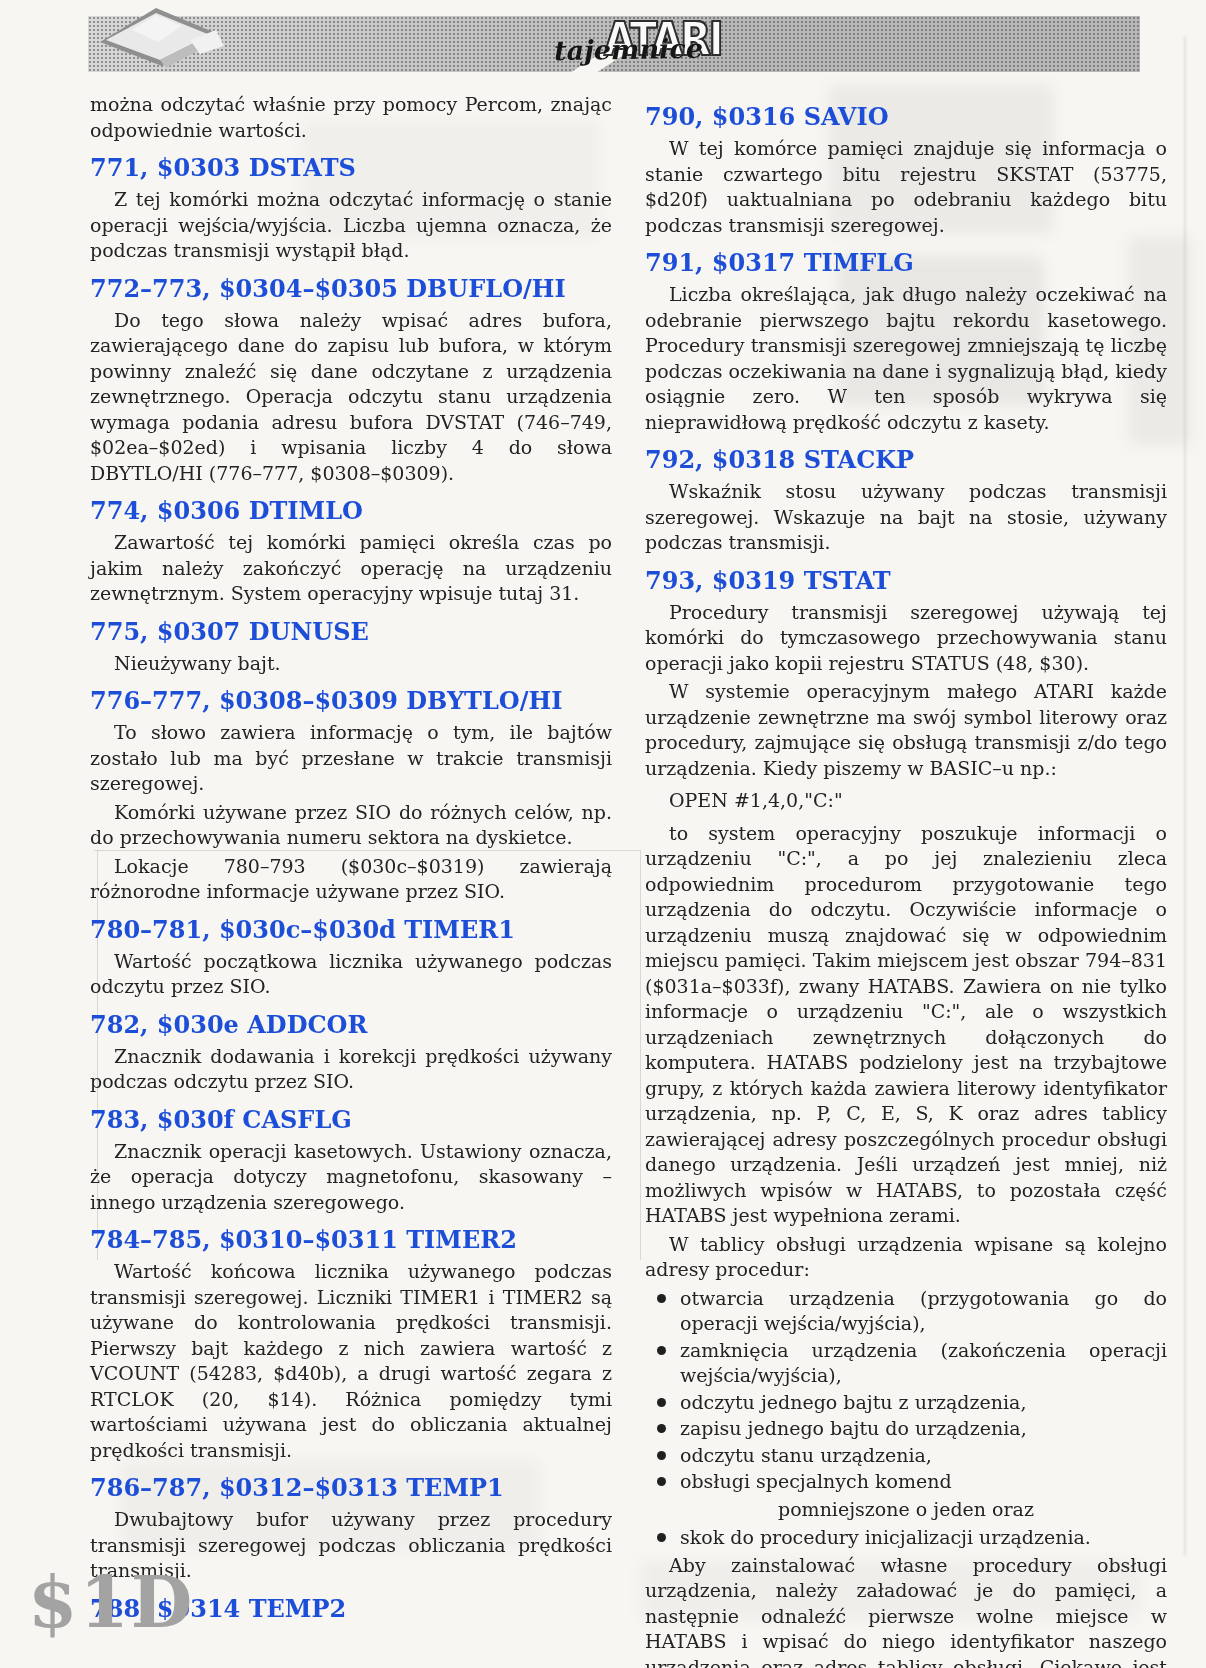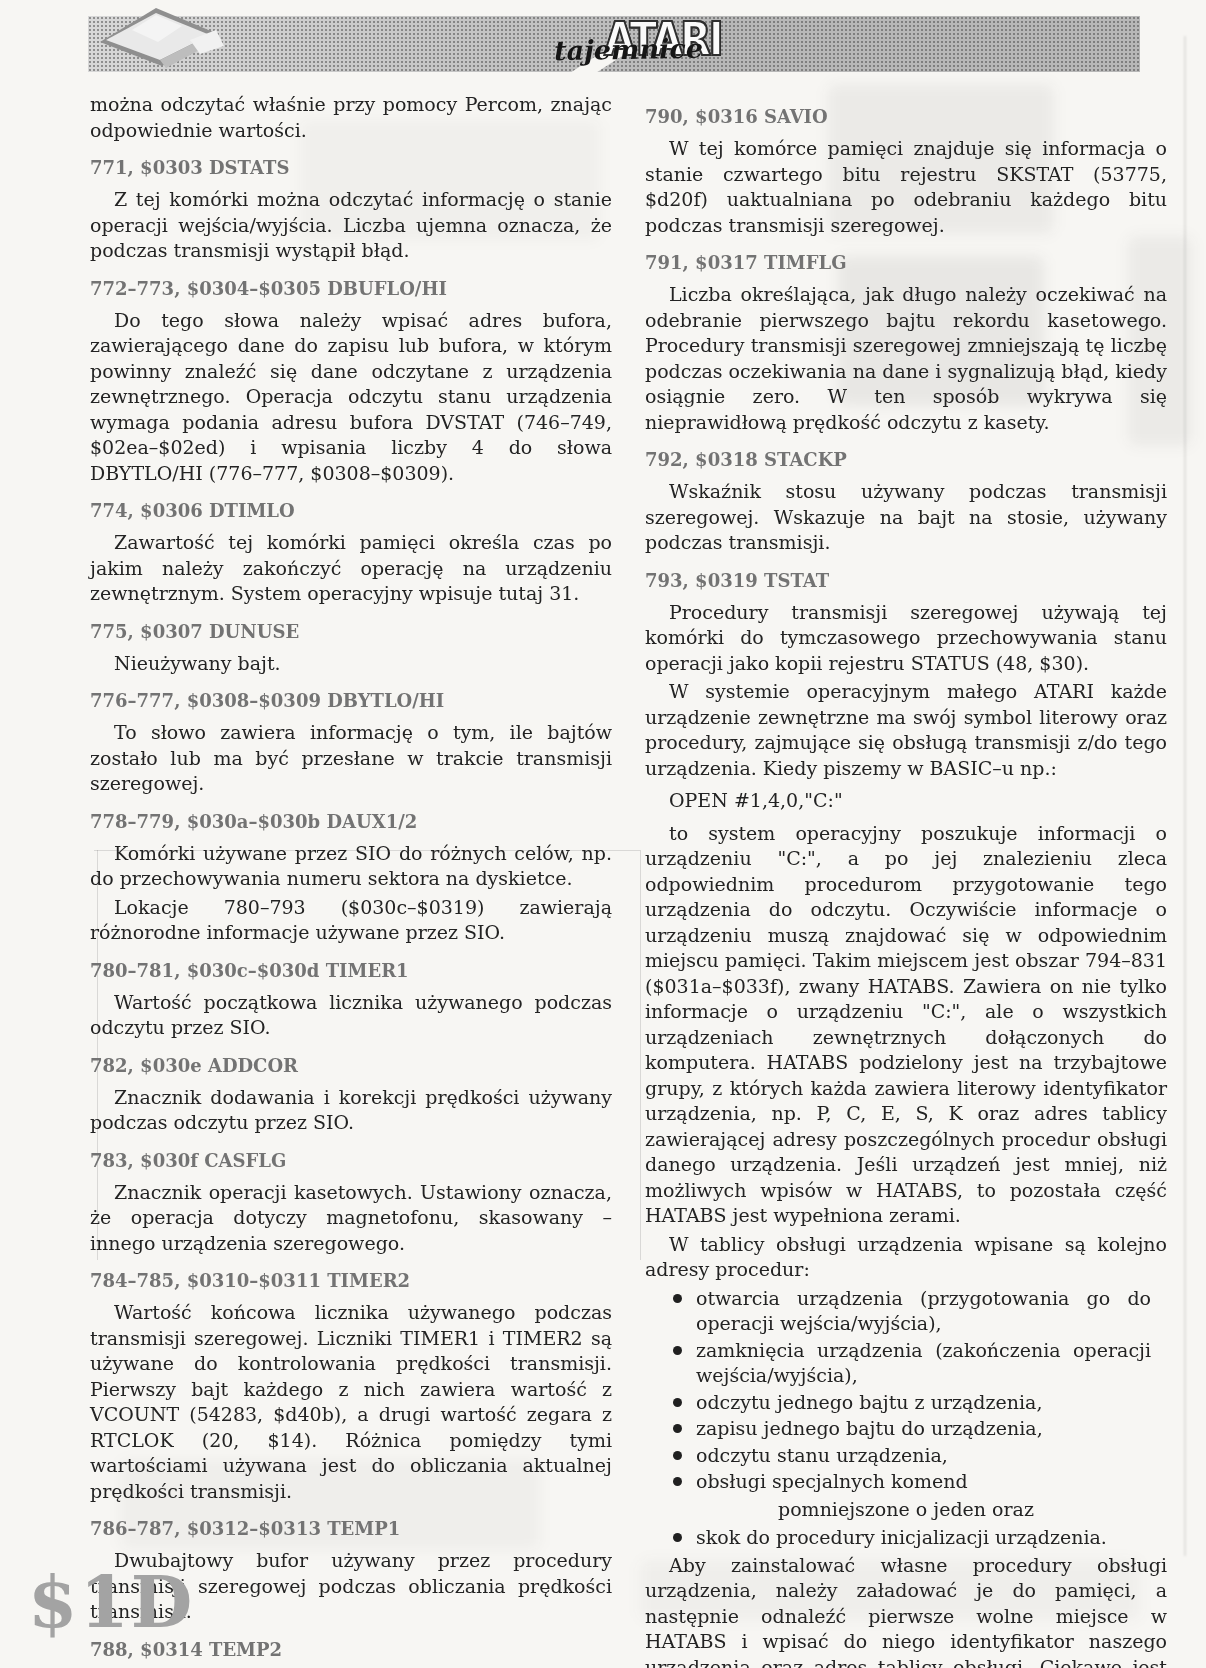--- a/index.html
+++ b/index.html
@@ -22,26 +22,26 @@
               text-shadow:1px 1px 0 #2e2e2e,-1px -1px 0 #2e2e2e,1px -1px 0 #2e2e2e,-1px 1px 0 #2e2e2e;
               transform:scaleX(.86);transform-origin:left;}
   .logo-script{position:absolute;left:-44px;top:18px;font-family:"DejaVu Serif",serif;
                font-style:italic;font-weight:bold;font-size:27px;color:#161616;
                transform:rotate(-1deg);z-index:2;text-shadow:0 0 1px rgba(255,255,255,.6);}
   
   .col{position:absolute;top:92px;width:522px;text-align:justify;
        font-size:19px;line-height:25.5px;}
   .col.left{left:90px;}
   .col.right{left:645px;}
-  .sec{font-weight:bold;font-size:18px;line-height:27px;margin:11px 0 6px;color:#737373;}
+  .sec{font-weight:bold;font-size:24px;line-height:27px;margin:11px 0 6px;color:#1d4ed8;}
   .col p{margin:0 0 3px;text-indent:24px;}
   p.cont{text-indent:0;}
   p.code{text-indent:24px;text-align:left;margin:7px 0 7px;}
   p.plain{text-indent:0;text-align:center;}
-  .bullets{margin:2px 16px;}
+  .bullets{margin:2px 0;}
   .bullet-item{display:flex;padding-left:12px;margin:1px 0;text-align:justify;}
   .dot{flex:0 0 auto;width:9px;height:9px;border-radius:50%;background:#202020;margin:8px 14px 0 0;}
   .bullet-text{flex:1;}
   
   .page-code{position:absolute;left:28px;top:1560px;font-family:"DejaVu Serif",serif;
              font-weight:bold;font-size:71px;letter-spacing:2px;color:#a3a3a3;}
   
   .smudge{position:absolute;background:rgba(40,40,40,.055);filter:blur(7px);border-radius:8px;}
   .g1{left:828px;top:84px;width:226px;height:150px;}
   .g2{left:838px;top:256px;width:206px;height:150px;background:rgba(40,40,40,.07);}
@@ -95,21 +95,20 @@
       <div class="sec">771, $0303 DSTATS</div>
       <p>Z tej komórki można odczytać informację o stanie operacji wejścia/wyjścia. Liczba ujemna oznacza, że podczas transmisji wystąpił błąd.</p>
       <div class="sec">772–773, $0304–$0305 DBUFLO/HI</div>
       <p>Do tego słowa należy wpisać adres bufora, zawierającego dane do zapisu lub bufora, w którym powinny znaleźć się dane odczytane z urządzenia zewnętrznego. Operacja odczytu stanu urządzenia wymaga podania adresu bufora DVSTAT (746–749, $02ea–$02ed) i wpisania liczby 4 do słowa DBYTLO/HI (776–777, $0308–$0309).</p>
       <div class="sec">774, $0306 DTIMLO</div>
       <p>Zawartość tej komórki pamięci określa czas po jakim należy zakończyć operację na urządzeniu zewnętrznym. System operacyjny wpisuje tutaj 31.</p>
       <div class="sec">775, $0307 DUNUSE</div>
       <p>Nieużywany bajt.</p>
       <div class="sec">776–777, $0308–$0309 DBYTLO/HI</div>
       <p>To słowo zawiera informację o tym, ile bajtów zostało lub ma być przesłane w trakcie transmisji szeregowej.</p>
-      <div class="sec">778–779, $030a–$030b DAUX1/2</div>
       <p>Komórki używane przez SIO do różnych celów, np. do przechowywania numeru sektora na dyskietce.</p>
       <p>Lokacje 780–793 ($030c–$0319) zawierają różnorodne informacje używane przez SIO.</p>
       <div class="sec">780–781, $030c–$030d TIMER1</div>
       <p>Wartość początkowa licznika używanego podczas odczytu przez SIO.</p>
       <div class="sec">782, $030e ADDCOR</div>
       <p>Znacznik dodawania i korekcji prędkości używany podczas odczytu przez SIO.</p>
       <div class="sec">783, $030f CASFLG</div>
       <p>Znacznik operacji kasetowych. Ustawiony oznacza, że operacja dotyczy magnetofonu, skasowany – innego urządzenia szeregowego.</p>
       <div class="sec">784–785, $0310–$0311 TIMER2</div>
       <p>Wartość końcowa licznika używanego podczas transmisji szeregowej. Liczniki TIMER1 i TIMER2 są używane do kontrolowania prędkości transmisji. Pierwszy bajt każdego z nich zawiera wartość z VCOUNT (54283, $d40b), a drugi wartość zegara z RTCLOK (20, $14). Różnica pomiędzy tymi wartościami używana jest do obliczania aktualnej prędkości transmisji.</p>

